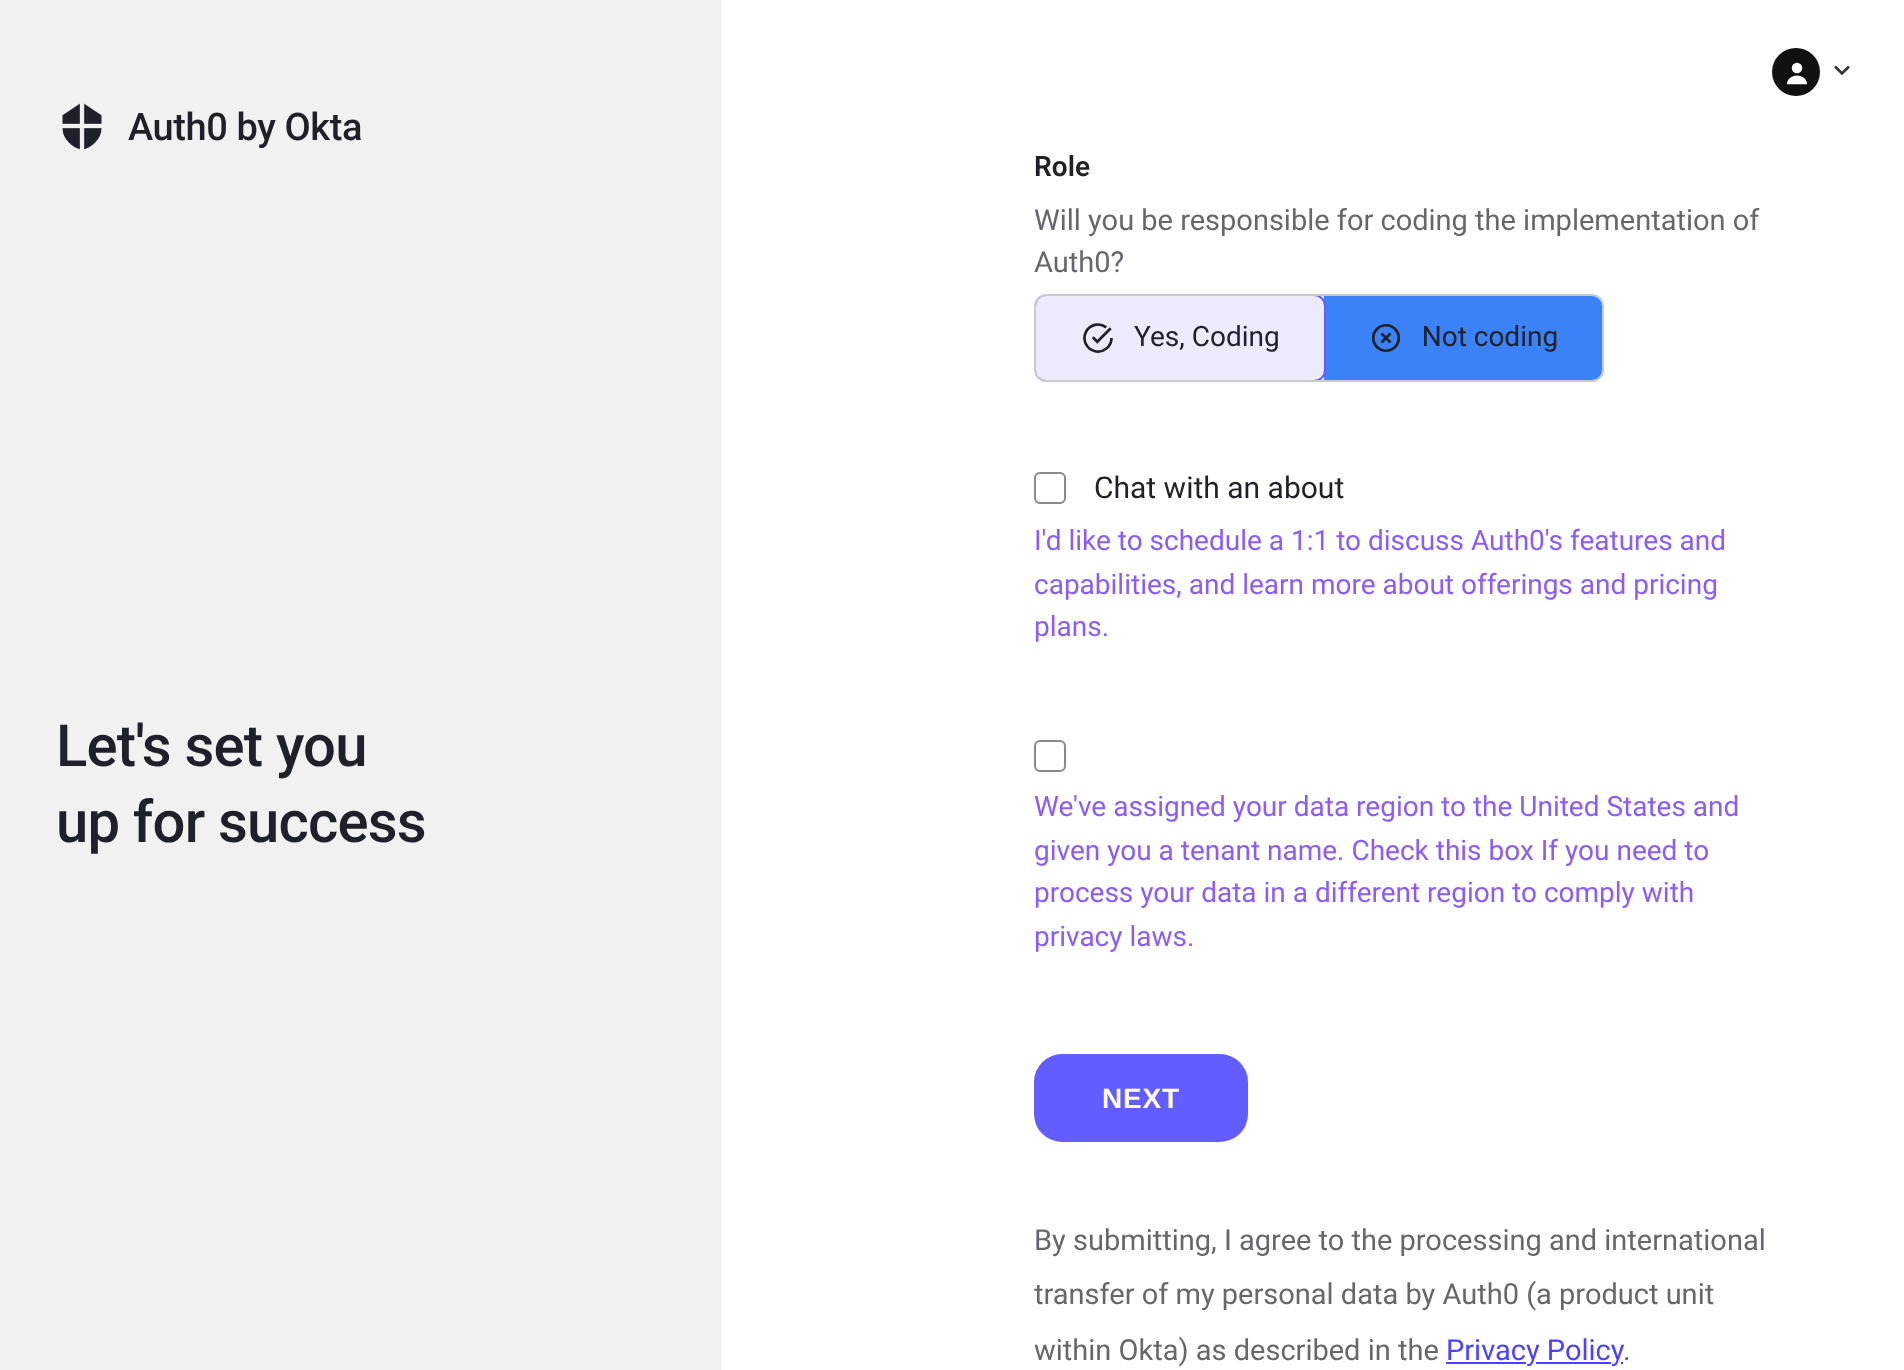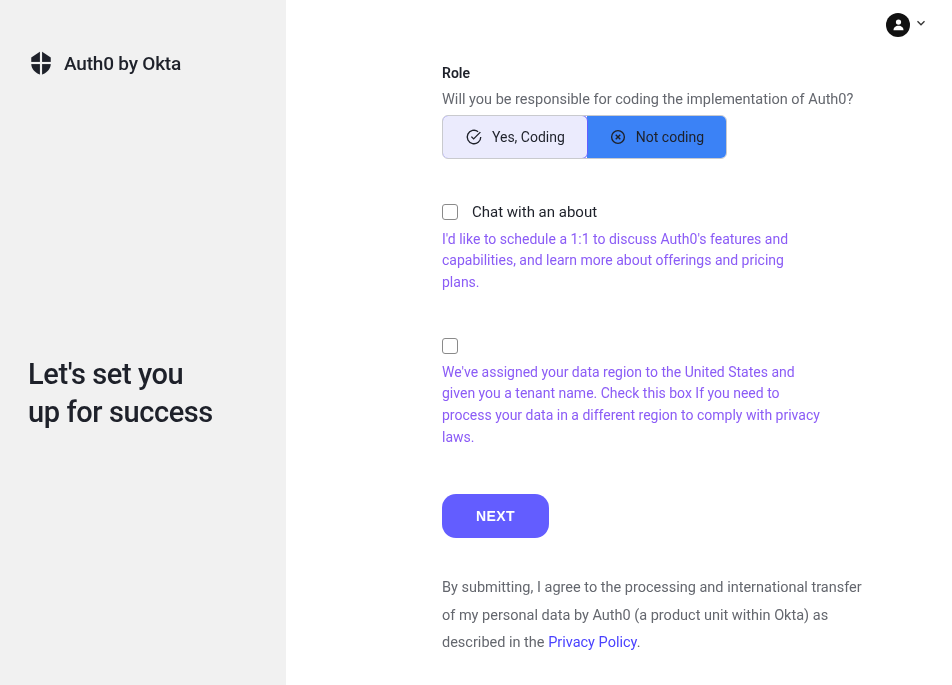--- a/index.html
+++ b/index.html
@@ -5,21 +5,21 @@
     * { margin: 0; padding: 0; box-sizing: border-box; }
     body {
       font-family: -apple-system, BlinkMacSystemFont, "Segoe UI", Roboto, Helvetica, Arial, sans-serif;
       width: 952px;
       height: 685px;
       display: flex;
       color: #1e212a;
       overflow: hidden;
     }
     .sidebar {
-      width: 286px;
+      width: 361px;
       background: #f1f1f1;
       flex-shrink: 0;
       padding: 50px 28px;
       display: flex;
       flex-direction: column;
     }
     .brand {
       display: flex;
       align-items: center;
       gap: 10px;
@@ -40,21 +40,20 @@
       font-weight: 500;
       line-height: 1.3;
       letter-spacing: -0.4px;
     }
     .main {
       flex: 1;
       position: relative;
       padding: 24px 24px 28px 24px;
       display: flex;
       flex-direction: column;
-      justify-content: flex-end;
     }
     .topbar {
       display: flex;
       justify-content: flex-end;
       align-items: center;
       gap: 4px;
     }
     .avatar {
       width: 24px;
       height: 24px;
@@ -155,20 +154,21 @@
     }
     .agreement {
       margin-top: 36px;
       font-size: 14.5px;
       color: #64676e;
       line-height: 1.9;
       max-width: 420px;
     }
     .agreement a {
       color: #4a42ff;
+      text-decoration: underline;
       cursor: pointer;
     }
     .info-icon {
       width: 14px;
       height: 14px;
       border: 1.2px solid #555;
       border-radius: 50%;
       display: inline-flex;
       align-items: center;
       justify-content: center;

